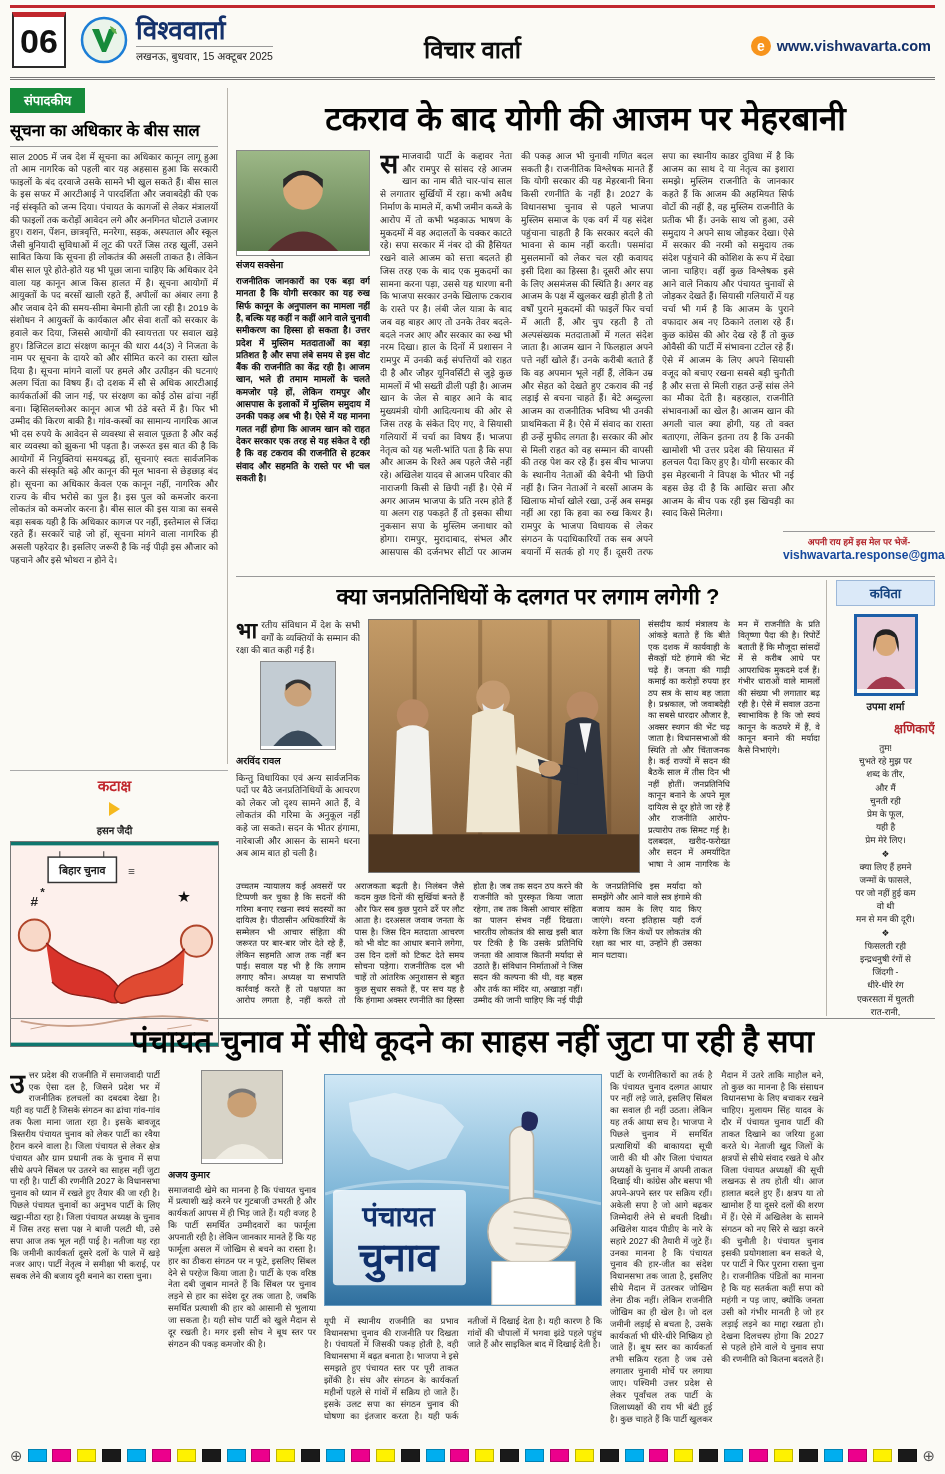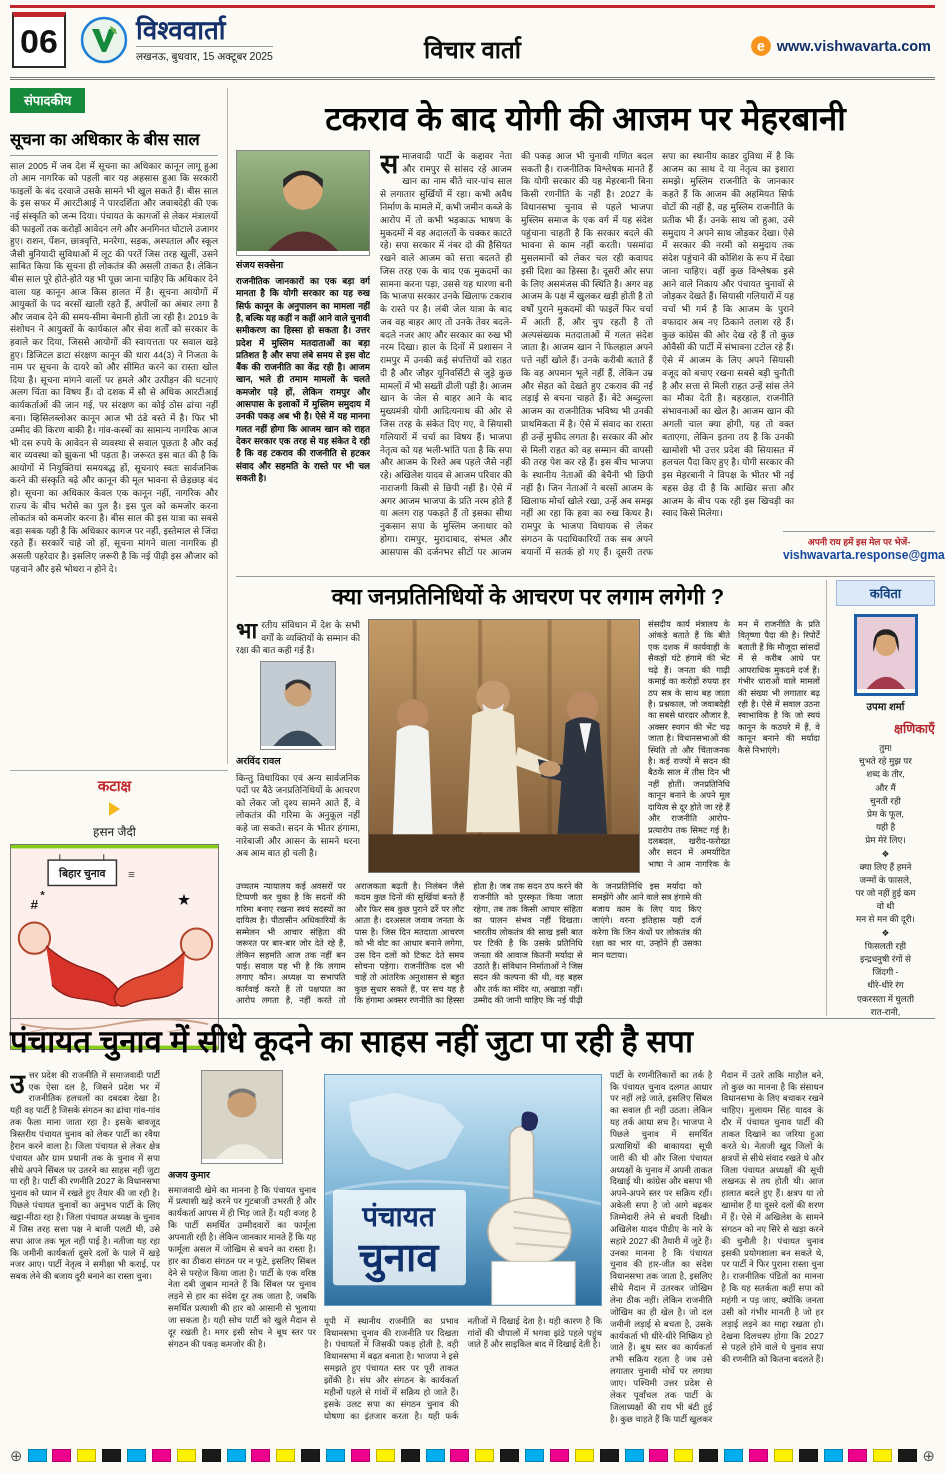--- a/index.html
+++ b/index.html
@@ -16,30 +16,30 @@
   .masthead { position:absolute; left:70px; top:6px; display:flex; gap:8px; align-items:center; }
   .logo { width:48px; height:48px; }
   .paper-name { font-size:26px; font-weight:bold; color:#14316b; line-height:1.05; }
   .edition-line { font-size:10.5px; color:#222; border-top:1px solid #999; margin-top:2px; padding-top:2px; }
   .section-title { position:absolute; left:50%; transform:translateX(-50%); top:22px; font-size:24px; font-weight:bold; color:#0c0c0c; }
   .website { position:absolute; right:4px; top:26px; display:flex; align-items:center; gap:6px; font-size:14.5px; font-weight:bold; color:#14316b; }
   .e-icon { width:20px; height:20px; border-radius:50%; background:#f7941d; color:#fff; display:flex; align-items:center; justify-content:center; font-size:14px; font-weight:bold; }
   
   .editorial { position:absolute; left:10px; top:88px; width:218px; height:676px; padding-right:9px; border-right:1px solid #b8b4ac; overflow:hidden; }
   .badge-green { display:inline-block; background:#168a3a; color:#fff; font-size:13px; font-weight:bold; padding:3px 14px 4px; }
-  .editorial-title { font-size:16.5px; font-weight:bold; color:#000; line-height:1.25; margin:16px 0 4px; border-bottom:1px solid #999; padding-bottom:5px; }
+  .editorial-title { font-size:16.5px; font-weight:bold; color:#000; line-height:1.25; margin:7px 0 4px; border-bottom:1px solid #999; padding-bottom:5px; }
   .small-body { font-size:9px; line-height:1.4; text-align:justify; color:#1c1c1c; }
   .editorial-body { height:588px; overflow:hidden; margin-top:4px; }
   
   .cartoon { position:absolute; left:10px; top:770px; width:218px; height:244px; padding-right:9px; border-top:1px solid #aaa; }
   .cartoon-head { display:flex; align-items:center; gap:7px; padding:4px 0 4px;flex-direction:column; }
   .satire-label { font-size:15px; font-weight:bold; color:#c1272d; }
   .arrow-icon { width:0; height:0; border-left:11px solid #f5b91e; border-top:7px solid transparent; border-bottom:7px solid transparent; }
-  .satire-author { font-size:12px; font-weight:normal; color:#222; }
-  .cartoon-box { border:1.5px solid #777; height:206px; background:#84cc16; overflow:hidden; }
+  .satire-author { font-size:10px; font-weight:bold; color:#222; }
+  .cartoon-box { border:1.5px solid #777; height:206px; background:#0f766e; overflow:hidden; }
   
   .main-article { position:absolute; left:236px; top:88px; width:699px; height:484px; }
   .main-headline { text-align:center; font-size:33px; font-weight:800; color:#030303; line-height:1.15; }
   .main-content { position:relative; margin-top:10px; height:412px; }
   .intro-col { position:absolute; left:0; top:0; width:134px; height:412px; overflow:hidden; }
   .author-fig { border:1px solid #888; background:#fff; }
   .author-caption { font-size:9.5px; font-weight:bold; text-align:left; padding:2px 0 4px; color:#111; }
   .intro-bold { font-size:8.8px; font-weight:bold; line-height:1.4; text-align:justify; color:#0a0a0a; }
   .body-cols { position:absolute; left:144px; top:0; right:0; height:412px; overflow:hidden; column-count:4; column-gap:9px; column-fill:auto; font-size:9px; line-height:1.42; text-align:justify; }
   .dropcap { float:left; font-size:27px; line-height:0.9; font-weight:bold; padding:2px 4px 0 0; color:#111; }
@@ -59,21 +59,21 @@
   .mid-bottom { position:absolute; left:0; top:262px; width:100%; height:128px; overflow:hidden; column-count:5; column-gap:9px; column-fill:auto; font-size:8.4px; line-height:1.36; text-align:justify; }
   
   .poem-col { position:absolute; left:826px; top:580px; width:109px; height:436px; border-left:1px solid #b8b4ac; padding-left:9px; overflow:hidden; }
   .poem-badge { text-align:center; background:#dbe9f8; color:#14427e; font-weight:bold; font-size:13px; padding:3px 0; border:1px solid #9db8d8; }
   .poet-fig { width:64px; margin:8px auto 3px; border:3px solid #1c5fa8; }
   .poet-name { text-align:center; font-size:10px; font-weight:bold; color:#222; }
   .poem-title { text-align:right; font-size:12.5px; font-weight:bold; color:#b3262c; margin:7px 0 5px; }
   .poem-lines { text-align:center; font-size:8.8px; line-height:1.5; color:#1c1c1c; }
   
   .bottom-article { position:absolute; left:10px; top:1024px; width:925px; height:414px; }
-  .bottom-headline { text-align:left; font-size:31px; font-weight:800; color:#030303; line-height:1.15; }
+  .bottom-headline { text-align:center; font-size:31px; font-weight:800; color:#030303; line-height:1.15; }
   .bottom-content { position:relative; margin-top:10px; height:357px; }
   .b-col1 { position:absolute; left:0; top:0; width:150px; height:357px; overflow:hidden; font-size:8.6px; line-height:1.38; text-align:justify; }
   .b-col2 { position:absolute; left:158px; top:0; width:148px; height:357px; overflow:hidden; font-size:8.6px; line-height:1.38; text-align:justify; }
   .b-fig { width:82px; margin:0 auto 2px; }
   .b-graphic { position:absolute; left:314px; top:4px; width:278px; height:232px; border:1px solid #6a9cc0; overflow:hidden; }
   .b-mid-bottom { position:absolute; left:314px; top:246px; width:278px; height:111px; overflow:hidden; column-count:2; column-gap:9px; column-fill:auto; font-size:8.6px; line-height:1.38; text-align:justify; }
   .b-right { position:absolute; left:600px; top:0; right:0; height:357px; overflow:hidden; column-count:3; column-gap:9px; column-fill:auto; font-size:8.6px; line-height:1.38; text-align:justify; }
   
   .reg-bar { position:absolute; left:10px; top:1446px; width:925px; height:18px; display:flex; align-items:center; gap:5px; }
   .reg-swatches { display:flex; gap:4px; flex:1; justify-content:space-between; }
@@ -172,21 +172,21 @@
       <div class="feedback">
         <div class="feedback-line">अपनी राय हमें इस मेल पर भेजें-</div>
         <div class="feedback-email">vishwavarta.response@gmail.com</div>
       </div>
     </div>
   </article>
 
   <div class="hrule" style="left:236px; top:576px; width:699px;"></div>
 
   <article class="mid-article">
-    <h2 class="mid-headline" style="margin:0">क्या जनप्रतिनिधियों के आचरण पर लगाम लगेगी ?</h2>
+    <h2 class="mid-headline" style="margin:0">क्या जनप्रतिनिधियों के दलगत पर लगाम लगेगी ?</h2>
     <div class="mid-content">
       <div class="mid-left small-body">
         <p><span class="dropcap" style="font-size:22px">भा</span><span>रतीय संविधान में देश के सभी वर्गों के व्यक्तियों के सम्मान की रक्षा की बात कही गई है।</span></p>
         <div class="mid-fig author-fig">
           <svg viewBox="0 0 60 70" width="74" height="84" preserveAspectRatio="none">
             <rect width="60" height="70" fill="#c3ccd3"></rect>
             <circle cx="30" cy="26" r="11" fill="#caa27a"></circle>
             <path d="M20 24 q10 -13 20 0 l0 -5 q-10 -9 -20 0 z" fill="#333"></path>
             <path d="M10 70 Q30 44 50 70 Z" fill="#3a4a5a"></path>
           </svg>

